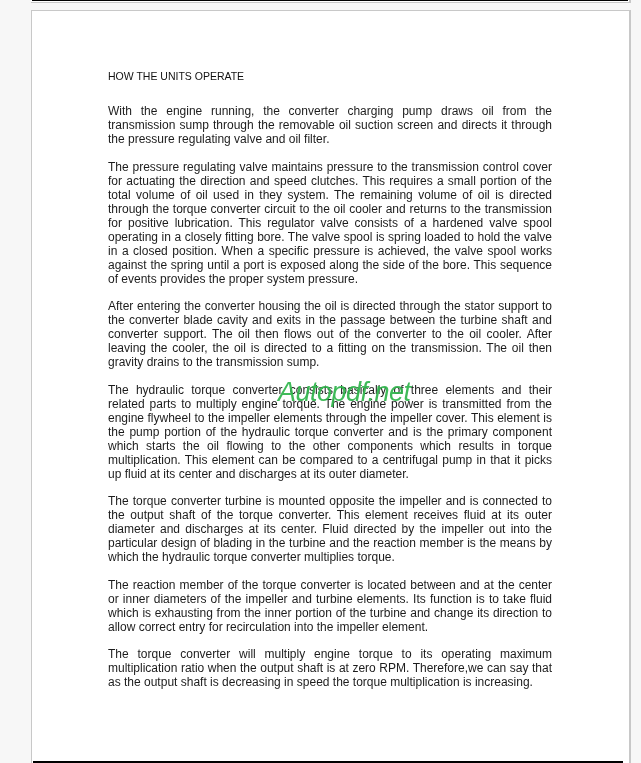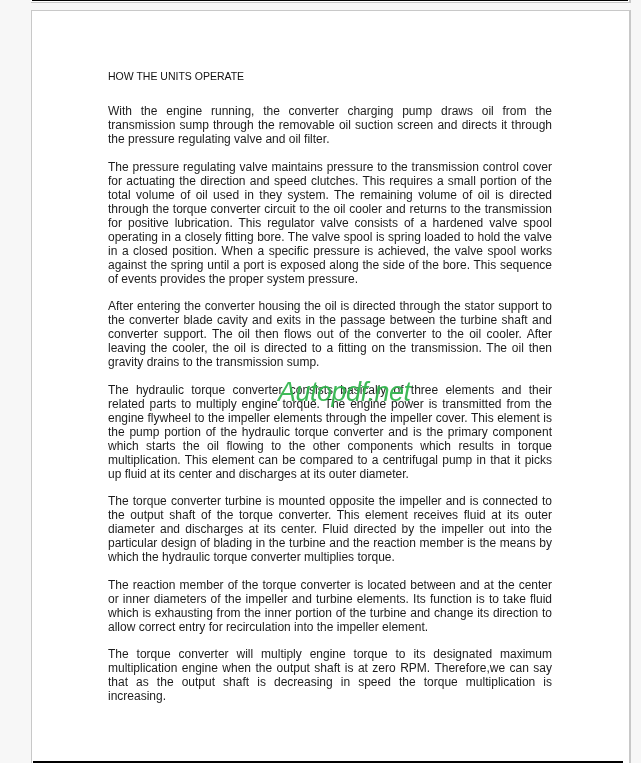--- a/index.html
+++ b/index.html
@@ -100,19 +100,19 @@
 
   <div class="page">
     <div class="content">
       <div class="heading">HOW THE UNITS OPERATE</div>
       <p class="para">With the engine running, the converter charging pump draws oil from the transmission sump through the removable oil suction screen and directs it through the pressure regulating valve and oil filter.</p>
       <p class="para">The pressure regulating valve maintains pressure to the transmission control cover for actuating the direction and speed clutches. This requires a small portion of the total volume of oil used in they system. The remaining volume of oil is directed through the torque converter circuit to the oil cooler and returns to the transmission for positive lubrication. This regulator valve consists of a hardened valve spool operating in a closely fitting bore. The valve spool is spring loaded to hold the valve in a closed position. When a specific pressure is achieved, the valve spool works against the spring until a port is exposed along the side of the bore. This sequence of events provides the proper system pressure.</p>
       <p class="para">After entering the converter housing the oil is directed through the stator support to the converter blade cavity and exits in the passage between the turbine shaft and converter support. The oil then flows out of the converter to the oil cooler. After leaving the cooler, the oil is directed to a fitting on the transmission. The oil then gravity drains to the transmission sump.</p>
       <p class="para">The hydraulic torque converter consists basically of three elements and their related parts to multiply engine torque. The engine power is transmitted from the engine flywheel to the impeller elements through the impeller cover. This element is the pump portion of the hydraulic torque converter and is the primary component which starts the oil flowing to the other components which results in torque multiplication. This element can be compared to a centrifugal pump in that it picks up fluid at its center and discharges at its outer diameter.</p>
       <p class="para">The torque converter turbine is mounted opposite the impeller and is connected to the output shaft of the torque converter. This element receives fluid at its outer diameter and discharges at its center. Fluid directed by the impeller out into the particular design of blading in the turbine and the reaction member is the means by which the hydraulic torque converter multiplies torque.</p>
       <p class="para">The reaction member of the torque converter is located between and at the center or inner diameters of the impeller and turbine elements. Its function is to take fluid which is exhausting from the inner portion of the turbine and change its direction to allow correct entry for recirculation into the impeller element.</p>
-      <p class="para">The torque converter will multiply engine torque to its designated maximum multiplication engine when the output shaft is at zero RPM. Therefore,we can say that as the output shaft is decreasing in speed the torque multiplication is increasing.</p>
+      <p class="para">The torque converter will multiply engine torque to its operating maximum multiplication ratio when the output shaft is at zero RPM. Therefore,we can say that as the output shaft is decreasing in speed the torque multiplication is increasing.</p>
     </div>
     <div class="watermark">Autopdf.net</div>
     <div class="bottom-rule"></div>
   </div>
 
 </div>
 
 </body></html>

